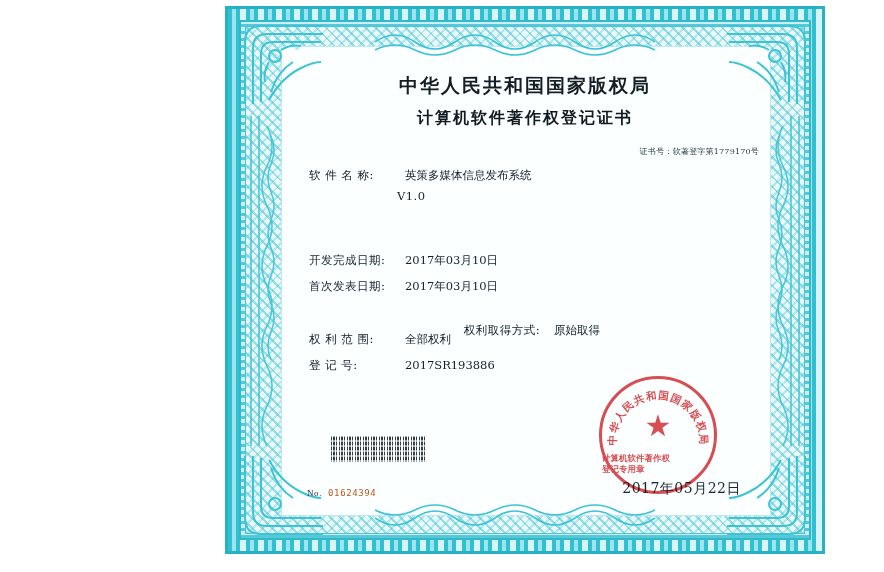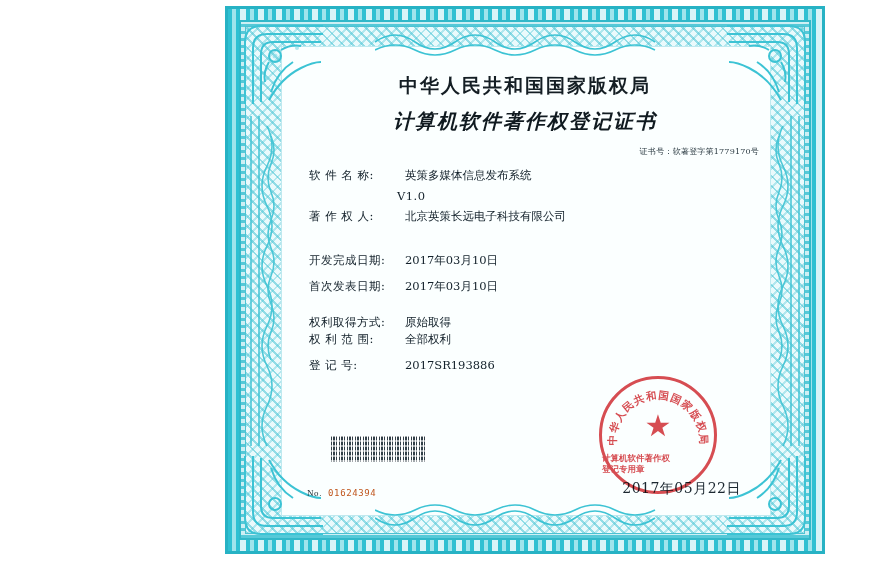--- a/index.html
+++ b/index.html
@@ -131,26 +131,25 @@
     letter-spacing: 2px;
     font-weight: 700;
     color: #141e24;
     font-family: "DejaVu Serif", serif;
   }
   .title-sub {
     position: absolute;
     left: 0; top: 62px;
     width: 488px;
     text-align: center;
-    font-size: 20px;
+    font-size: 16px;
     letter-spacing: 2px;
     font-weight: 700;
     color: #101a20;
     font-family: "DejaVu Serif", serif;
-    font-style: italic;
   }
 
   .cert-no {
     position: absolute;
     right: 10px; top: 100px;
     font-size: 8px;
     color: #2b3a42;
     letter-spacing: 0.3px;
     font-family: "DejaVu Serif", serif;
   }
@@ -177,21 +176,21 @@
     display: block;
     margin-left: 88px;
     margin-top: 6px;
     letter-spacing: 0.5px;
   }
 
   .r-name   { top: 122px; }
   .r-owner  { top: 163px; }
   .r-dev    { top: 207px; }
   .r-pub    { top: 233px; }
-  .r-right  { top: 269px; }
+  .r-right  { top: 277px; text-align: center; }
   .r-scope  { top: 286px; }
   .r-regno  { top: 312px; }
 
   .para {
     position: absolute;
     left: 28px;
     top: 340px;
     width: 440px;
     font-size: 11.5px;
     line-height: 22px;
@@ -412,23 +411,20 @@
 
       <div class="cert-no">
         <span>证书号：</span><span class="val">软著登字第1779170号</span>
       </div>
 
       <div class="row r-name">
         <span class="label">软 件 名 称:</span><span class="value">英策多媒体信息发布系统</span>
         <span class="value2">V1.0</span>
       </div>
 
-      <div class="row r-owner">
-        <span class="label">著 作 权 人:</span><span class="value">北京英策长远电子科技有限公司</span>
-      </div>
 
       <div class="row r-dev">
         <span class="label">开发完成日期:</span><span class="value">2017年03月10日</span>
       </div>
 
       <div class="row r-pub">
         <span class="label">首次发表日期:</span><span class="value">2017年03月10日</span>
       </div>
 
       <div class="row r-right">

